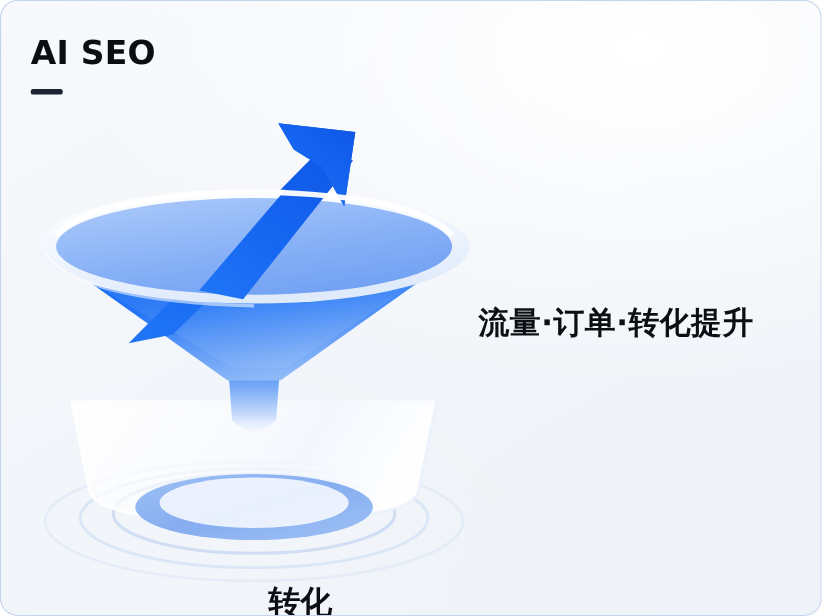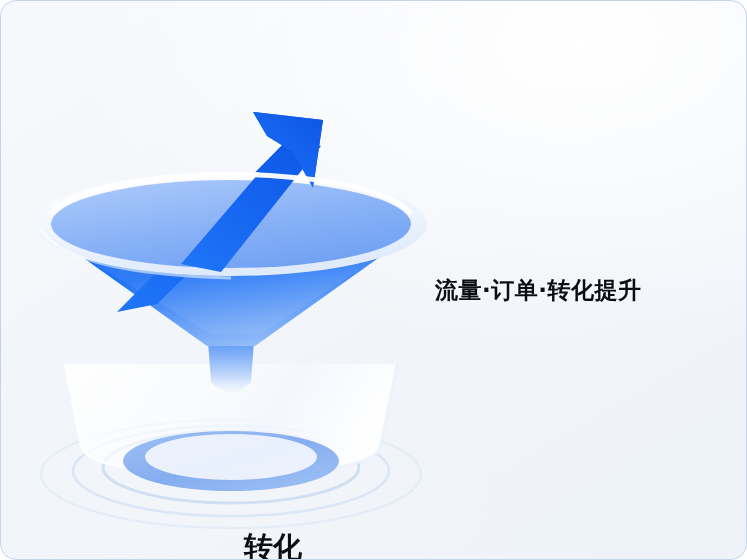--- a/index.html
+++ b/index.html
@@ -45,21 +45,21 @@
     height: 5px;
     border-radius: 2px;
     background: #1c2333;
   }
 
   
   #headline {
     position: absolute;
     left: 434px;
     top: 274px;
-    font-size: 23px;
+    font-size: 28px;
     font-weight: 700;
     color: #0c0e14;
     letter-spacing: .5px;
     white-space: nowrap;
     text-align: right;
   }
 
   
   #illustration {
     position: absolute;
@@ -84,20 +84,24 @@
     white-space: nowrap;
   }
   #label-traffic { left: 224px; top: 151px; }
   #label-convert { left: 223px; top: 432px; }
 </style>
 </head>
 <body>
 
 <div id="card">
 
+  <div id="brand">
+    <div id="brand-title">AI SEO</div>
+    <div id="brand-rule"></div>
+  </div>
 
   <div id="headline">流量·订单·转化提升</div>
 
   <div id="illustration">
     <svg viewBox="0 0 420 445" xmlns="http://www.w3.org/2000/svg">
       <defs>
         <linearGradient id="gradCone" x1="0.25" y1="0" x2="0.6" y2="1">
           <stop offset="0%" stop-color="#0f6bf7"></stop>
           <stop offset="42%" stop-color="#2a7bf8"></stop>
           <stop offset="78%" stop-color="#74a8f7"></stop>

